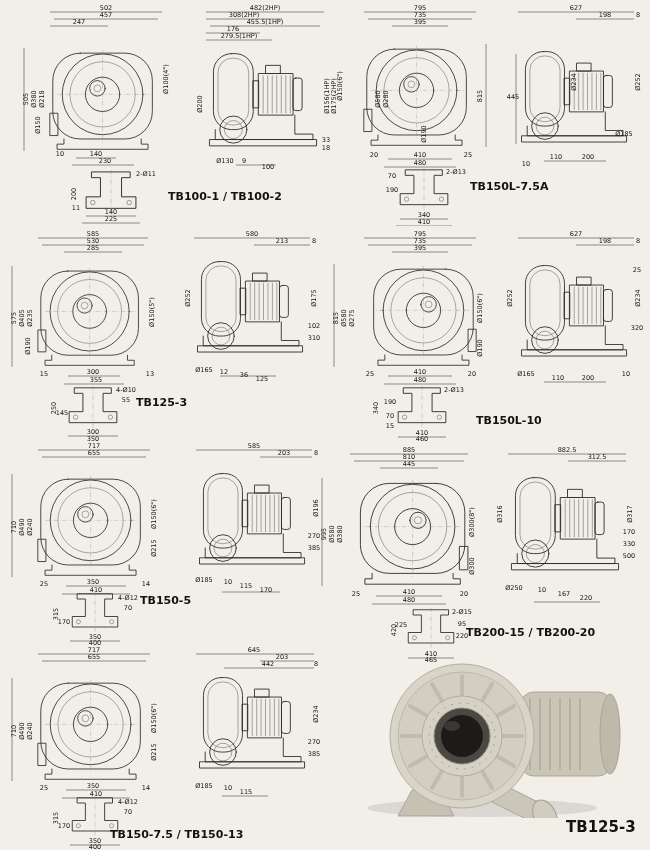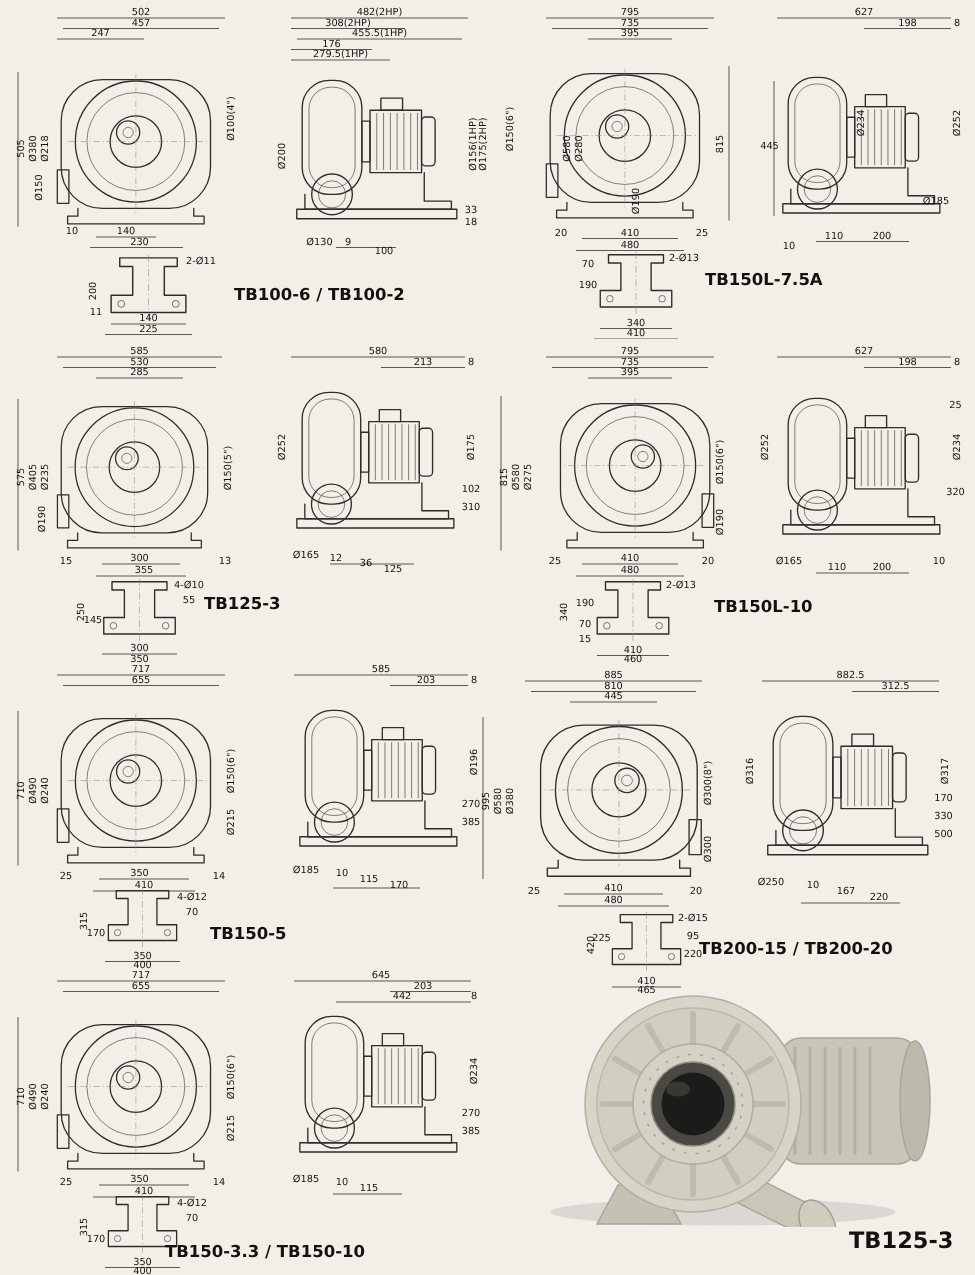--- a/index.html
+++ b/index.html
@@ -52,21 +52,21 @@
     </symbol>
     <symbol id="sym-base" viewBox="0 0 60 48" overflow="visible">
       <path d="M10 2 H50 V8 H41 V28 H56 V40 H4 V28 H19 V8 H10 Z" class="ln"></path>
       <circle cx="11" cy="34" r="2.4" class="lnt"></circle>
       <circle cx="49" cy="34" r="2.4" class="lnt"></circle>
       <line x1="30" y1="0" x2="30" y2="46" class="cl"></line>
     </symbol>
   </defs>
 </svg>
 
-<div class="group" style="left:8px;top:4px;width:318px;height:222px">
+<div class="group" style="left:20px;top:4px;width:318px;height:222px">
   <svg viewBox="0 0 318 222" width="318" height="222">
     <g>
       <use href="#sym-front" x="30" y="44" width="112" height="103"></use>
       <line x1="30" y1="8" x2="142" y2="8" class="dl"></line>
       <line x1="34" y1="15" x2="138" y2="15" class="dl"></line>
       <line x1="30" y1="22" x2="88" y2="22" class="dl"></line>
       <line x1="4" y1="44" x2="4" y2="147" class="dl"></line>
       <line x1="56" y1="154" x2="96" y2="154" class="dl"></line>
       <line x1="52" y1="161" x2="114" y2="161" class="dl"></line>
     </g>
@@ -109,21 +109,21 @@
         <text x="248" y="165" class="dim">100</text>
         <text x="306" y="138" class="dim" text-anchor="start">33</text>
         <text x="306" y="146" class="dim" text-anchor="start">18</text>
         <text x="126" y="172" class="dim" text-anchor="start">2-Ø11</text>
         <text x="56" y="190" class="dim" transform="rotate(-90 56 190)">200</text>
         <text x="56" y="206" class="dim" text-anchor="end">11</text>
         <text x="91" y="210" class="dim">140</text>
         <text x="91" y="217" class="dim">225</text>
       </g>
   </svg>
-  <div class="model" style="left:148px;top:186px">TB100-6 / TB100-2</div>
+  <div class="model" style="left:148px;top:186px">TB100-1 / TB100-2</div>
 </div>
 
 <div class="group" style="left:330px;top:4px;width:316px;height:222px">
   <svg viewBox="0 0 316 222" width="316" height="222">
     <g>
       <use href="#sym-front" x="34" y="40" width="112" height="103"></use>
       <line x1="34" y1="8" x2="146" y2="8" class="dl"></line>
       <line x1="38" y1="15" x2="142" y2="15" class="dl"></line>
       <line x1="62" y1="22" x2="118" y2="22" class="dl"></line>
       <line x1="156" y1="40" x2="156" y2="143" class="dl"></line>
@@ -280,21 +280,21 @@
         <text x="296" y="146" class="dim">10</text>
         <text x="124" y="162" class="dim" text-anchor="start">2-Ø13</text>
         <text x="48" y="178" class="dim" transform="rotate(-90 48 178)">340</text>
         <text x="60" y="174" class="dim" text-anchor="end">190</text>
         <text x="60" y="188" class="dim" text-anchor="end">70</text>
         <text x="60" y="198" class="dim" text-anchor="end">15</text>
         <text x="92" y="205" class="dim">410</text>
         <text x="92" y="211" class="dim">460</text>
       </g>
   </svg>
-  <div class="model" style="left:146px;top:168px">TB150L-10</div>
+  <div class="model" style="left:146px;top:184px">TB150L-10</div>
 </div>
 
 <div class="group" style="left:8px;top:442px;width:318px;height:204px">
   <svg viewBox="0 0 318 204" width="318" height="204">
     <g>
       <use href="#sym-front" x="30" y="32" width="112" height="103"></use>
       <line x1="30" y1="8" x2="142" y2="8" class="dl"></line>
       <line x1="34" y1="15" x2="138" y2="15" class="dl"></line>
       <line x1="4" y1="32" x2="4" y2="135" class="dl"></line>
       <line x1="58" y1="144" x2="118" y2="144" class="dl"></line>
@@ -333,21 +333,21 @@
         <text x="238" y="146" class="dim">115</text>
         <text x="258" y="150" class="dim">170</text>
         <text x="120" y="158" class="dim" text-anchor="start">4-Ø12</text>
         <text x="120" y="168" class="dim" text-anchor="start">70</text>
         <text x="50" y="172" class="dim" transform="rotate(-90 50 172)">315</text>
         <text x="56" y="182" class="dim" text-anchor="end">170</text>
         <text x="87" y="197" class="dim">350</text>
         <text x="87" y="203" class="dim">400</text>
       </g>
   </svg>
-  <div class="model" style="left:132px;top:174px">TB150-5</div>
+  <div class="model" style="left:132px;top:152px">TB150-5</div>
 </div>
 
 <div class="group" style="left:320px;top:446px;width:316px;height:216px">
   <svg viewBox="0 0 316 216" width="316" height="216">
     <g>
       <g transform="matrix(-1 0 0 1 178 0)">
           <use href="#sym-front" x="30" y="32" width="118" height="108"></use>
         </g>
       <line x1="30" y1="8" x2="148" y2="8" class="dl"></line>
       <line x1="34" y1="15" x2="144" y2="15" class="dl"></line>
@@ -446,21 +446,21 @@
         <text x="220" y="144" class="dim">10</text>
         <text x="238" y="148" class="dim">115</text>
         <text x="120" y="158" class="dim" text-anchor="start">4-Ø12</text>
         <text x="120" y="168" class="dim" text-anchor="start">70</text>
         <text x="50" y="172" class="dim" transform="rotate(-90 50 172)">315</text>
         <text x="56" y="182" class="dim" text-anchor="end">170</text>
         <text x="87" y="197" class="dim">350</text>
         <text x="87" y="203" class="dim">400</text>
       </g>
   </svg>
-  <div class="model" style="left:102px;top:182px">TB150-3.3 / TB150-10</div>
+  <div class="model" style="left:102px;top:182px">TB150-7.5 / TB150-13</div>
 </div>
 
 <div class="group" style="left:352px;top:658px;width:294px;height:188px">
   <svg viewBox="0 0 294 160" width="294" height="160">
     <g>
       <ellipse cx="130" cy="150" rx="115" ry="9" fill="#00000018"></ellipse>
       <rect x="168" y="34" width="92" height="84" rx="14" fill="#c9c5b7" stroke="#a9a598"></rect>
       <line x1="178" y1="40" x2="178" y2="112" stroke="#b4b0a2" stroke-width="2"></line>
       <line x1="188" y1="40" x2="188" y2="112" stroke="#b4b0a2" stroke-width="2"></line>
       <line x1="198" y1="40" x2="198" y2="112" stroke="#b4b0a2" stroke-width="2"></line>

